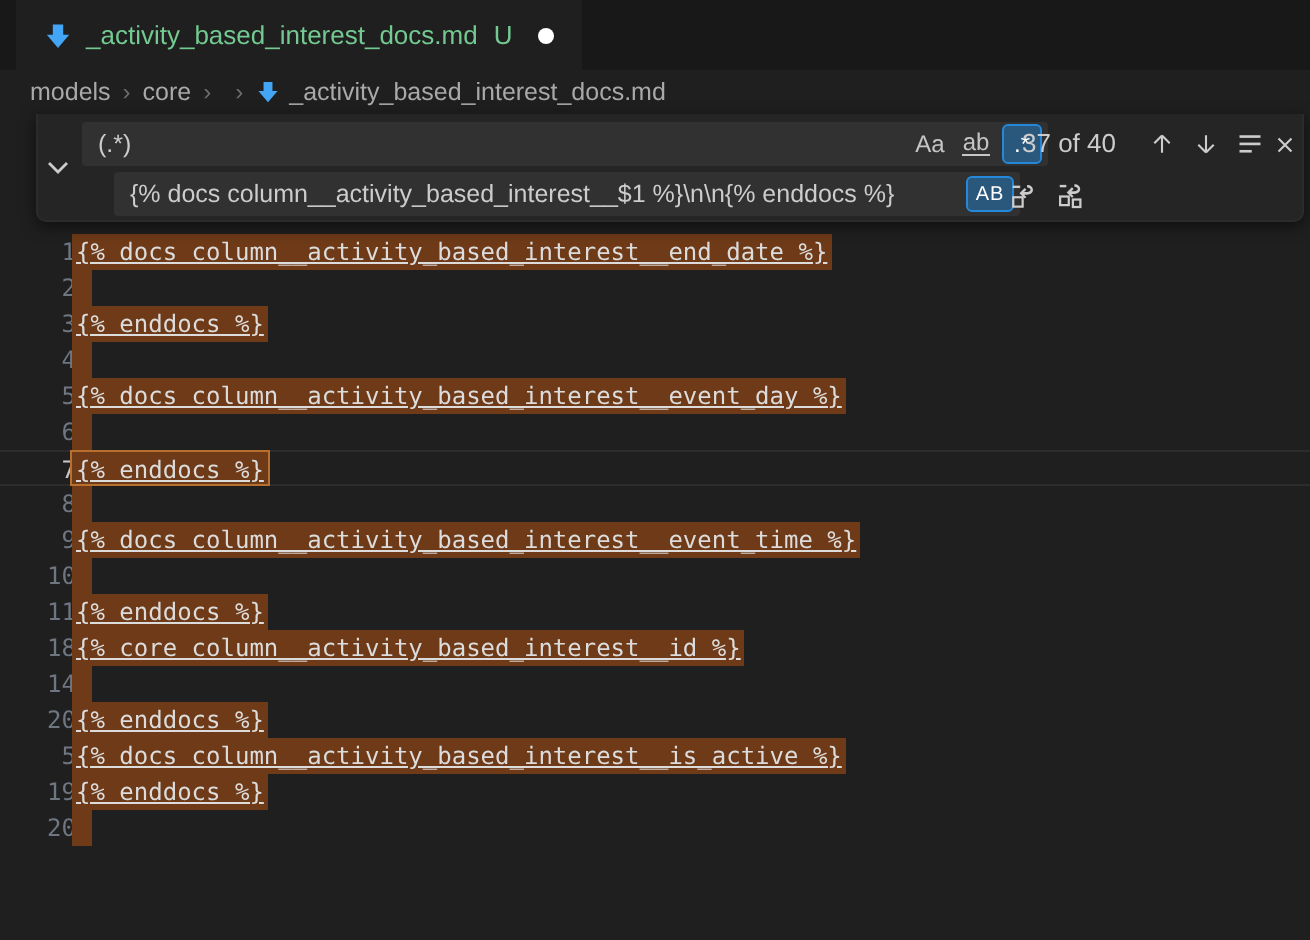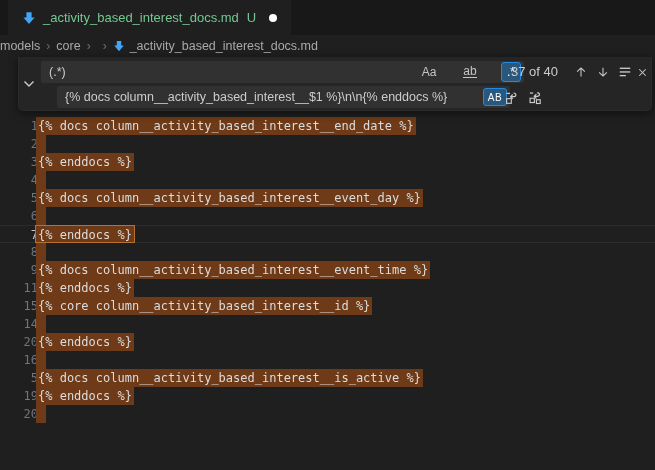--- a/index.html
+++ b/index.html
@@ -22,21 +22,21 @@
     background:var(--editor-bg,#1f1f1f); cursor:pointer;
   }
   .tab-label { margin-left:7px; font-size:13px; color:var(--untracked-green,#73c991); }
   .tab-git { margin-left:8px; font-size:13px; color:var(--untracked-green,#73c991); }
   .tab-dot { margin-left:13px; width:8px; height:8px; border-radius:50%; background:#ffffff; }
 
   
   .breadcrumbs {
     position:absolute; left:0; top:35px; width:575px; height:22px;
     background:var(--editor-bg,#1f1f1f);
-    display:flex; align-items:center; 
+    display:flex; align-items:center; padding-left:15px;
     font-size:12.5px; color:#a9a9a9; white-space:nowrap;
   }
   .crumb { cursor:pointer; }
   .crumb-sep { color:#6e6e6e; margin:0 6px; font-size:12px; }
   .crumb-file { display:flex; align-items:center; gap:5px; cursor:pointer; }
 
   
   .editor {
     position:absolute; left:0; top:57px; right:0; bottom:0;
     background:var(--editor-bg,#1f1f1f); overflow:hidden;
@@ -44,21 +44,21 @@
   .lines { padding-top:60px; }
   .line {
     position:relative; height:18px; display:flex;
     font-family:"DejaVu Sans Mono", monospace; font-size:12px; line-height:18px;
     white-space:pre; cursor:text;
   }
   .line-num {
     width:38px; flex:0 0 38px; text-align:right;
     color:#6e7681; user-select:none; cursor:default;
   }
-  .line-body { margin-left:24px; }
+  .line-body { margin-left:24px;text-decoration:underline; }
   .match {
     background:var(--match-highlight-bg,#6e3a17);
     padding:0 2px; margin-left:-2px; color:#dcdcdc;
   }
   .empty-strip {
     display:inline-block; width:10px; height:18px; margin-left:-2px;
     background:var(--match-highlight-bg,#6e3a17);
   }
   .current-match {
     outline:1.5px solid var(--current-match-border,#b8702f);
@@ -81,21 +81,21 @@
     display:flex; align-items:center; justify-content:center; cursor:pointer;
   }
   .fw-input {
     position:absolute; height:22px; background:var(--input-bg,#313131);
     border-radius:2px; display:flex; align-items:center;
     padding-left:8px; color:#cccccc; overflow:hidden;
   }
   .fw-search { left:22px; top:4px; width:483px; }
   .fw-replace { left:38px; top:29px; width:453px; }
   .fw-value { font-size:12.5px; white-space:pre; overflow:hidden; }
-  .fw-opts { margin-left:auto; display:flex; align-items:center; gap:21px; padding-right:3px; }
+  .fw-opts { margin-left:auto; display:flex; align-items:center; gap:3px; padding-right:3px; }
   .opt {
     width:20px; height:20px; border-radius:3px; display:flex;
     align-items:center; justify-content:center;
     font-size:12px; color:#c5c5c5; cursor:pointer; flex:0 0 auto;
   }
   .opt .ul { border-bottom:1px solid #c5c5c5; line-height:11px; }
   .opt.active {
     background:rgba(36,137,219,0.45);
     border:1px solid var(--toggle-active-border,#2488db);
     color:#ffffff;
@@ -180,38 +180,38 @@
   </div>
       <div class="line">
     <span class="line-num">8</span>
     <span class="line-body empty-strip"></span>
   </div>
       <div class="line">
     <span class="line-num">9</span>
     <span class="line-body match">{% docs column__activity_based_interest__event_time %}</span>
   </div>
       <div class="line">
+    <span class="line-num">10</span>
+    <span class="line-body empty-strip"></span>
+  </div>
+      <div class="line">
     <span class="line-num">11</span>
     <span class="line-body match">{% enddocs %}</span>
   </div>
       <div class="line">
-    <span class="line-num">15</span>
+    <span class="line-num">18</span>
     <span class="line-body match">{% core column__activity_based_interest__id %}</span>
   </div>
       <div class="line">
     <span class="line-num">14</span>
     <span class="line-body empty-strip"></span>
   </div>
       <div class="line">
     <span class="line-num">20</span>
     <span class="line-body match">{% enddocs %}</span>
-  </div>
-      <div class="line">
-    <span class="line-num">16</span>
-    <span class="line-body empty-strip"></span>
   </div>
       <div class="line">
     <span class="line-num">5</span>
     <span class="line-body match">{% docs column__activity_based_interest__is_active %}</span>
   </div>
       <div class="line">
     <span class="line-num">19</span>
     <span class="line-body match">{% enddocs %}</span>
   </div>
       <div class="line">

